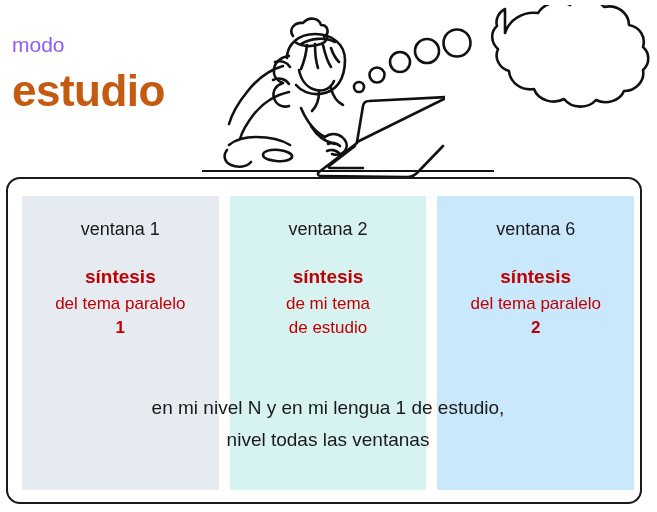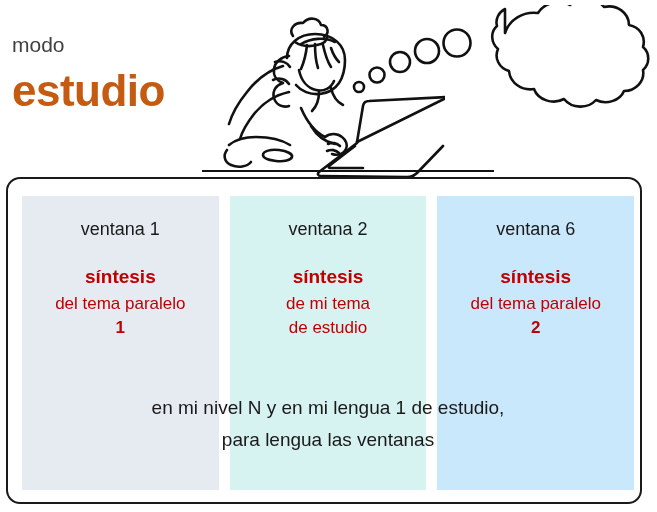--- a/index.html
+++ b/index.html
@@ -21,21 +21,21 @@
     position: absolute;
     left: 0; top: 0;
     width: 657px;
     height: 175px;
   }
   #mode-label {
     position: absolute;
     left: 12px;
     top: 33px;
     font-size: 21px;
-    color: #404040;
+    color: #8b5cf6;
     letter-spacing: 0px;
   }
   #mode-name {
     position: absolute;
     left: 12px;
     top: 66px;
     font-size: 44px;
     font-weight: bold;
     color: #C55A11;
     letter-spacing: -0.5px;
@@ -262,14 +262,14 @@
     <div class="detail">
       <span class="ln">del tema paralelo</span>
       <span class="num">2</span>
     </div>
   </div>
 
 </div>
 
 <div id="caption">
   <span>en mi nivel N  y en mi lengua 1 de estudio,</span>
-  <span>para lengua las ventanas</span>
+  <span>nivel todas las ventanas</span>
 </div>
 
 </body></html>

